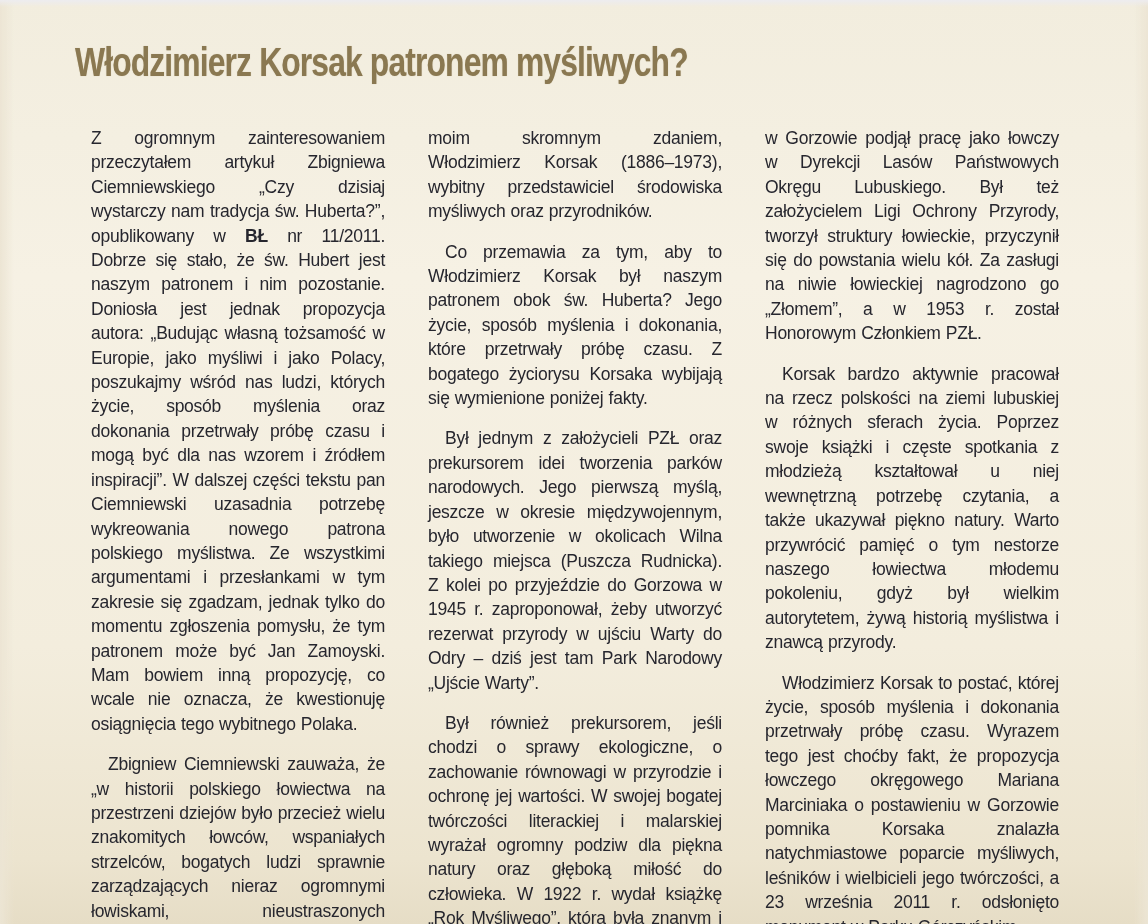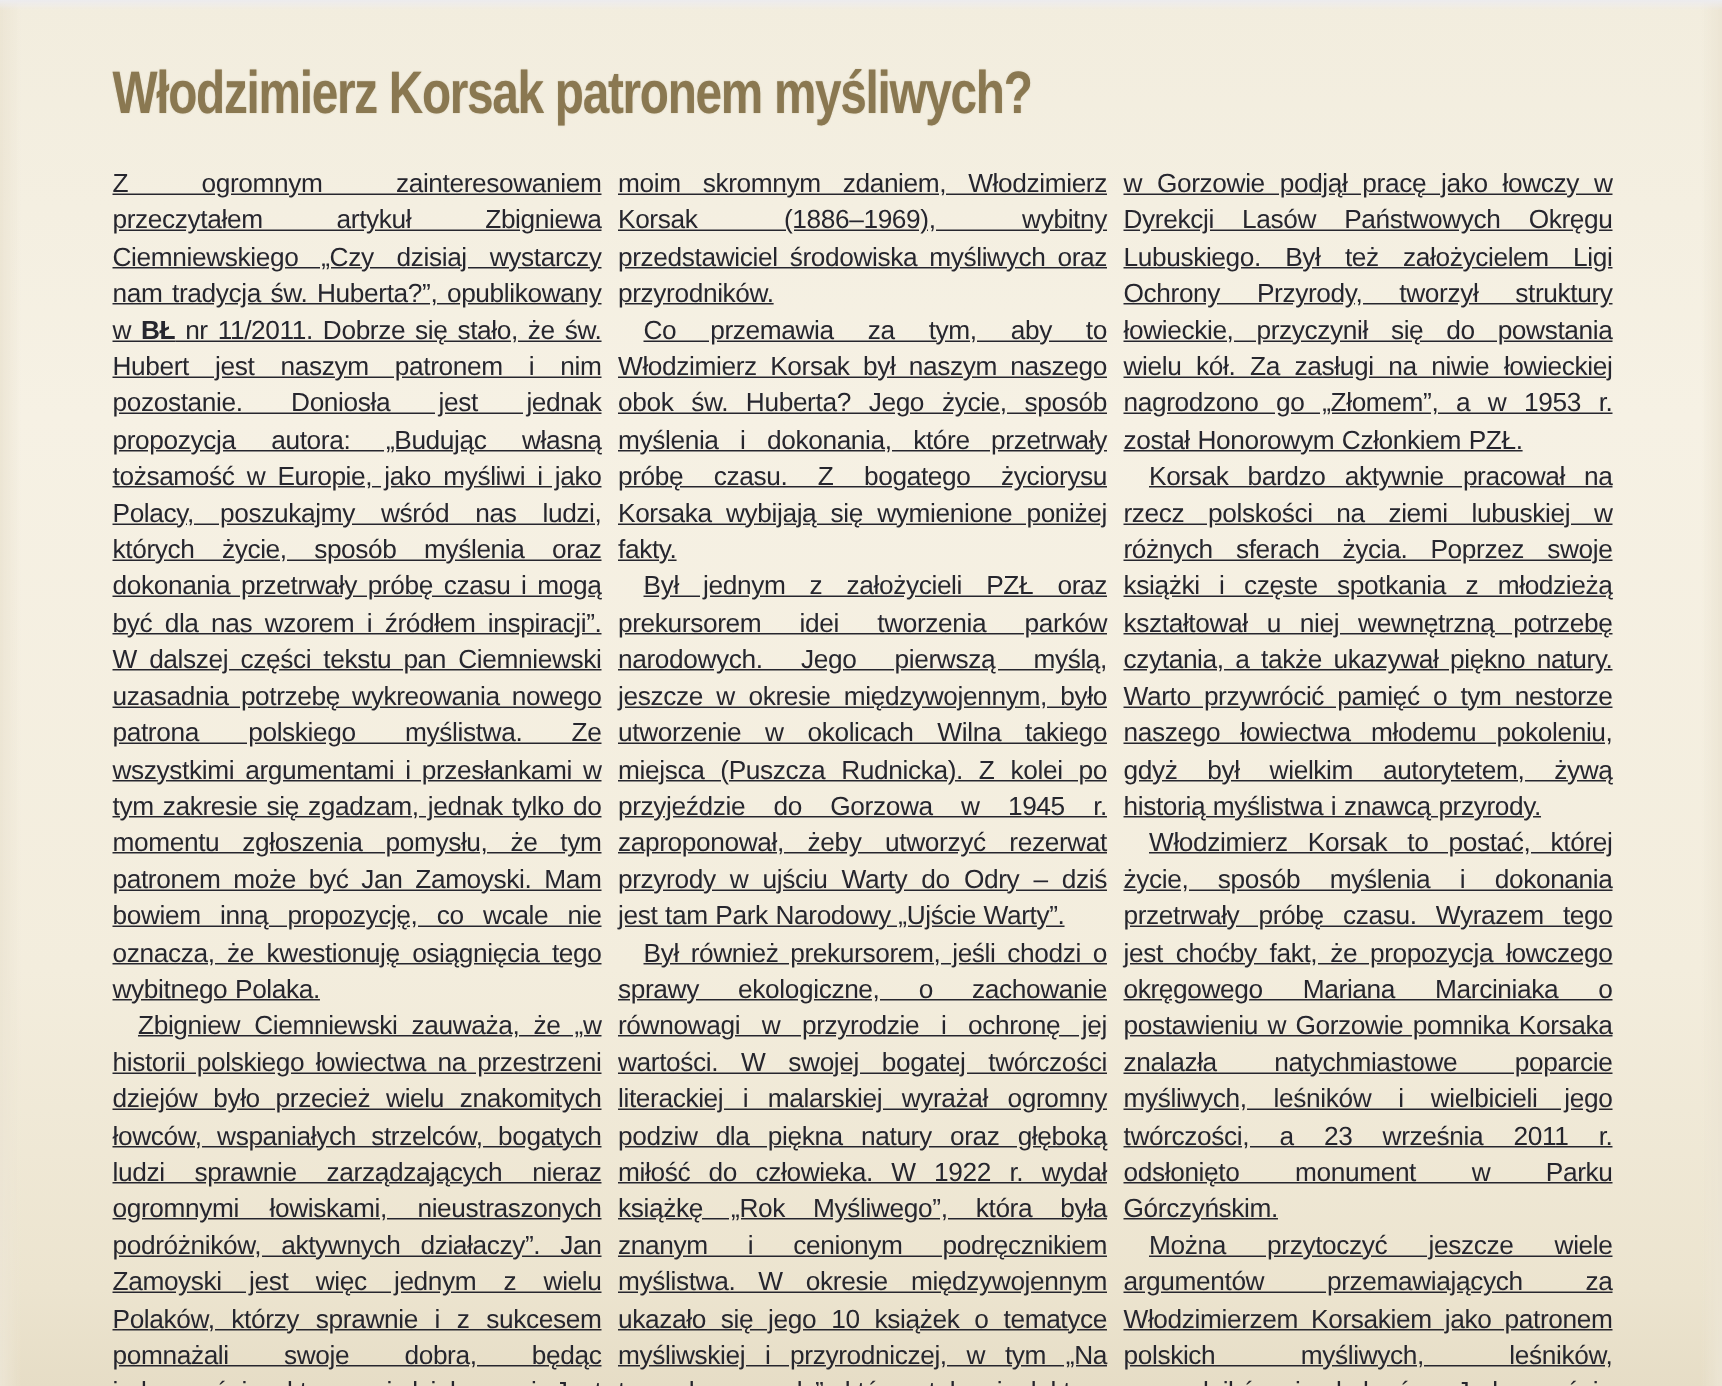--- a/index.html
+++ b/index.html
@@ -38,41 +38,40 @@
   }
   .col {
     flex: 1 1 0;
     text-align: justify;
     font-size: 17.5px;
     line-height: 24.4px;
     letter-spacing: -0.25px;
     word-spacing: 0.5px;
   }
   .col p.para {
-    margin: 0;
-    text-decoration: underline;
+    margin: 16px;
   }
   .col p.para.indent {
     text-indent: 17px;
   }
   .bold { font-weight: 700; }
 </style>
 </head>
 <body>
 
 <div class="page">
   <h1 class="title">Włodzimierz Korsak patronem myśliwych?</h1>
   <div class="columns">
     <div class="col">
         <p class="para"><span>Z ogromnym zainteresowaniem przeczytałem artykuł Zbigniewa Ciemniewskiego „Czy dzisiaj wystarczy nam tradycja św. Huberta?”, opublikowany w </span><span class="bold">BŁ</span><span> nr 11/2011. Dobrze się stało, że św. Hubert jest naszym patronem i nim pozostanie. Doniosła jest jednak propozycja autora: „Budując własną tożsamość w Europie, jako myśliwi i jako Polacy, poszukajmy wśród nas ludzi, których życie, sposób myślenia oraz dokonania przetrwały próbę czasu i mogą być dla nas wzorem i źródłem inspiracji”. W dalszej części tekstu pan Ciemniewski uzasadnia potrzebę wykreowania nowego patrona polskiego myślistwa. Ze wszystkimi argumentami i przesłankami w tym zakresie się zgadzam, jednak tylko do momentu zgłoszenia pomysłu, że tym patronem może być Jan Zamoyski. Mam bowiem inną propozycję, co wcale nie oznacza, że kwestionuję osiągnięcia tego wybitnego Polaka.</span></p>
         <p class="para indent"><span>Zbigniew Ciemniewski zauważa, że „w historii polskiego łowiectwa na przestrzeni dziejów było przecież wielu znakomitych łowców, wspaniałych strzelców, bogatych ludzi sprawnie zarządzających nieraz ogromnymi łowiskami, nieustraszonych podróżników, aktywnych działaczy”. Jan Zamoyski jest więc jednym z wielu Polaków, którzy sprawnie i z sukcesem pomnażali swoje dobra, będąc jednocześnie aktywnymi działaczami. Jest to jednak postać odległa historycznie. My, jako myśliwi i Polacy, powinniśmy wykreować postać bliską nam historycznie i jednocześnie mentalnie. Takim człowiekiem jest,</span></p>
       </div>
     <div class="col">
-        <p class="para"><span>moim skromnym zdaniem, Włodzimierz Korsak (1886–1969), wybitny przedstawiciel środowiska myśliwych oraz przyrodników.</span></p>
-        <p class="para indent"><span>Co przemawia za tym, aby to Włodzimierz Korsak był naszym naszego obok św. Huberta? Jego życie, sposób myślenia i dokonania, które przetrwały próbę czasu. Z bogatego życiorysu Korsaka wybijają się wymienione poniżej fakty.</span></p>
+        <p class="para"><span>moim skromnym zdaniem, Włodzimierz Korsak (1886–1973), wybitny przedstawiciel środowiska myśliwych oraz przyrodników.</span></p>
+        <p class="para indent"><span>Co przemawia za tym, aby to Włodzimierz Korsak był naszym patronem obok św. Huberta? Jego życie, sposób myślenia i dokonania, które przetrwały próbę czasu. Z bogatego życiorysu Korsaka wybijają się wymienione poniżej fakty.</span></p>
         <p class="para indent"><span>Był jednym z założycieli PZŁ oraz prekursorem idei tworzenia parków narodowych. Jego pierwszą myślą, jeszcze w okresie międzywojennym, było utworzenie w okolicach Wilna takiego miejsca (Puszcza Rudnicka). Z kolei po przyjeździe do Gorzowa w 1945 r. zaproponował, żeby utworzyć rezerwat przyrody w ujściu Warty do Odry – dziś jest tam Park Narodowy „Ujście Warty”.</span></p>
         <p class="para indent"><span>Był również prekursorem, jeśli chodzi o sprawy ekologiczne, o zachowanie równowagi w przyrodzie i ochronę jej wartości. W swojej bogatej twórczości literackiej i malarskiej wyrażał ogromny podziw dla piękna natury oraz głęboką miłość do człowieka. W 1922 r. wydał książkę „Rok Myśliwego”, która była znanym i cenionym podręcznikiem myślistwa. W okresie międzywojennym ukazało się jego 10 książek o tematyce myśliwskiej i przyrodniczej, w tym „Na tropach przyrody”, która stała się lekturą szkolną.</span></p>
       </div>
     <div class="col">
 
     <p class="para"><span>w Gorzowie podjął pracę jako łowczy w Dyrekcji Lasów Państwowych Okręgu Lubuskiego. Był też założycielem Ligi Ochrony Przyrody, tworzył struktury łowieckie, przyczynił się do powstania wielu kół. Za zasługi na niwie łowieckiej nagrodzono go „Złomem”, a w 1953 r. został Honorowym Członkiem PZŁ.</span></p>
         <p class="para indent"><span>Korsak bardzo aktywnie pracował na rzecz polskości na ziemi lubuskiej w różnych sferach życia. Poprzez swoje książki i częste spotkania z młodzieżą kształtował u niej wewnętrzną potrzebę czytania, a także ukazywał piękno natury. Warto przywrócić pamięć o tym nestorze naszego łowiectwa młodemu pokoleniu, gdyż był wielkim autorytetem, żywą historią myślistwa i znawcą przyrody.</span></p>
         <p class="para indent"><span>Włodzimierz Korsak to postać, której życie, sposób myślenia i dokonania przetrwały próbę czasu. Wyrazem tego jest choćby fakt, że propozycja łowczego okręgowego Mariana Marciniaka o postawieniu w Gorzowie pomnika Korsaka znalazła natychmiastowe poparcie myśliwych, leśników i wielbicieli jego twórczości, a 23 września 2011 r. odsłonięto monument w Parku Górczyńskim.</span></p>
         <p class="para indent"><span>Można przytoczyć jeszcze wiele argumentów przemawiających za Włodzimierzem Korsakiem jako patronem polskich myśliwych, leśników, przyrodników i ekologów. Jednocześnie należy kontynuować i upowszechniać tradycje związane ze św. Hubertem.</span></p>
       </div>

